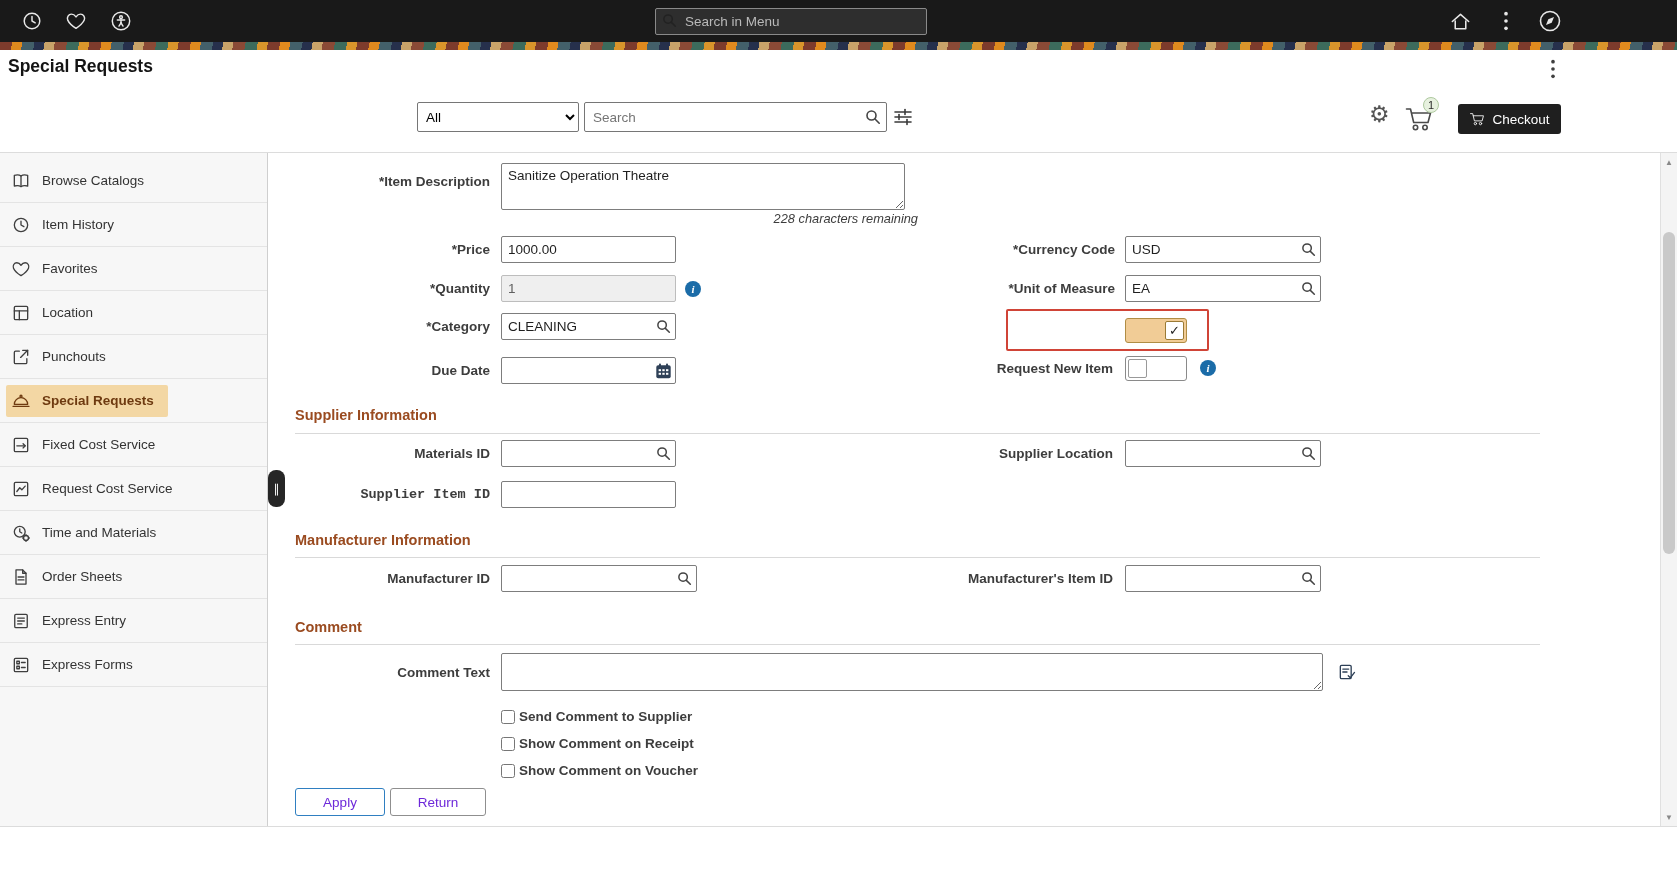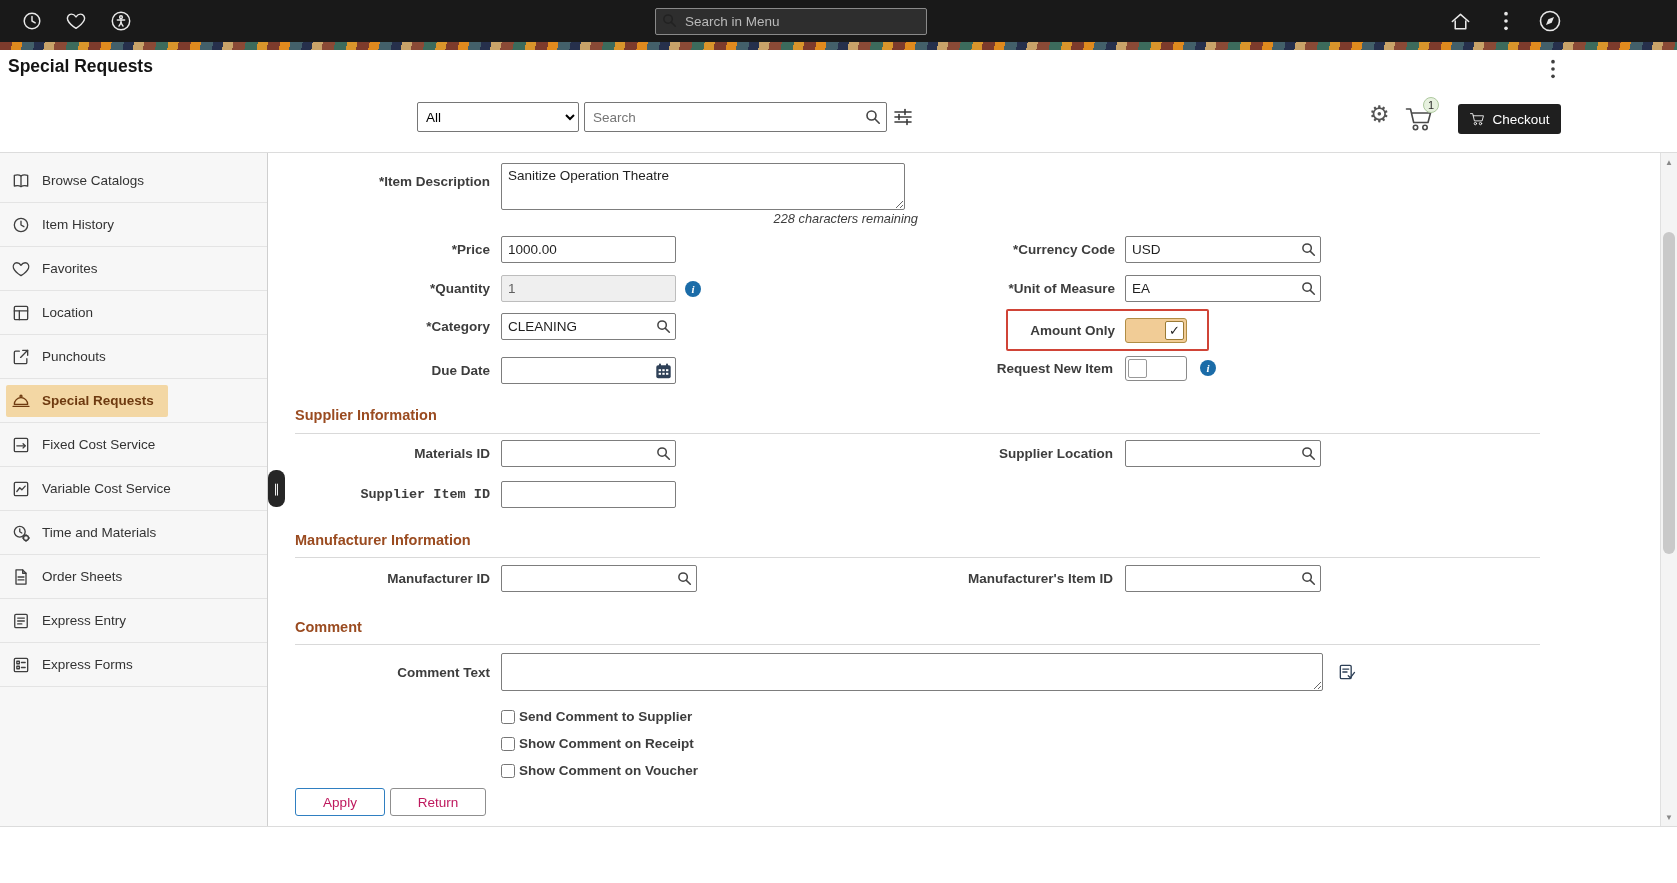--- a/index.html
+++ b/index.html
@@ -109,21 +109,21 @@
   .comment-area { position:absolute; left:501px; top:653px; width:822px; height:38px;
                   border:1px solid #7d7d7d; border-radius:2px; padding:4px 6px;
                   font:13.5px "Liberation Sans",sans-serif; resize:both; }
   .spell-ic { position:absolute; left:1337px; top:662px; width:20px; height:20px; color:#2e4057; cursor:pointer; }
 
   .cb-row { position:absolute; left:501px; height:16px; display:flex; align-items:flex-end; gap:4px; }
   .cb-row input { width:14px; height:14px; margin:0; cursor:pointer; }
   .cb-row .cb-label { font-weight:bold; color:#3d3d3d; }
 
   .btn { position:absolute; height:28px; background:#fff; border-radius:3px;
-         font:13.5px "Liberation Sans",sans-serif; color:#be185d; cursor:pointer; }
+         font:13.5px "Liberation Sans",sans-serif; color:#6d28d9; cursor:pointer; }
   .btn-apply { left:295px; top:788px; width:90px; border:1px solid #2f7fc1; }
   .btn-return { left:390px; top:788px; width:96px; border:1px solid #8f8f8f; }
 
   
   .vscroll { position:absolute; left:1660px; top:153px; width:17px; height:673px;
              background:#f4f4f4; border-left:1px solid #e0e0e0; }
   .vscroll .arr { position:absolute; left:0; width:16px; height:16px; font-size:8px; color:#888;
                   display:flex; align-items:center; justify-content:center; cursor:pointer; }
   .vscroll .arr.up { top:1px; }
   .vscroll .arr.down { bottom:1px; }
@@ -314,21 +314,21 @@
       </span>
       <span class="side-label">Fixed Cost Service</span>
     </div>
     <div class="side-item">
       <span class="side-ic">
         <svg class="icon" width="20" height="20" viewBox="0 0 24 24">
             <rect x="4" y="4" width="16" height="16" rx="1.5"></rect>
             <polyline points="7 15 10.5 10.5 13 13 17 8.5"></polyline>
           </svg>
       </span>
-      <span class="side-label">Variable Cost Service</span>
+      <span class="side-label">Request Cost Service</span>
     </div>
     <div class="side-item">
       <span class="side-ic">
         <svg class="icon" width="20" height="20" viewBox="0 0 24 24">
             <circle cx="10.5" cy="10.5" r="6.5"></circle>
             <polyline points="10.5 7 10.5 10.5 13 12"></polyline>
             <circle cx="18" cy="18" r="3"></circle>
             <line x1="18" y1="14" x2="18" y2="15"></line>
             <line x1="18" y1="21" x2="18" y2="22"></line>
             <line x1="14" y1="18" x2="15" y2="18"></line>
@@ -410,21 +410,20 @@
   <div class="flabel" style="left:270px; top:313px; width:220px;">*Category</div>
   <div class="lookup" style="left:501px; top:313px; width:175px;">
     <input value="CLEANING" style="">
     <span class="magbtn">
       <svg class="icon" width="15" height="15" viewBox="0 0 16 16" style="color:#444">
           <circle cx="6.5" cy="6.5" r="4.5"></circle>
           <line x1="10" y1="10" x2="14.2" y2="14.2"></line>
         </svg>
     </span>
   </div>
-  <div class="flabel" style="left:895px; top:317px; width:220px;">Amount Only</div>
   <div class="pswitch on" style="left:1125px; top:318px;">
     <span class="knob">
         <span>✓</span>
       </span>
   </div>
   <div class="hilite-box"></div>
 
   <div class="flabel" style="left:270px; top:357px; width:220px;">Due Date</div>
   <div class="lookup" style="left:501px; top:357px; width:175px;">
     <input value="" style="">

